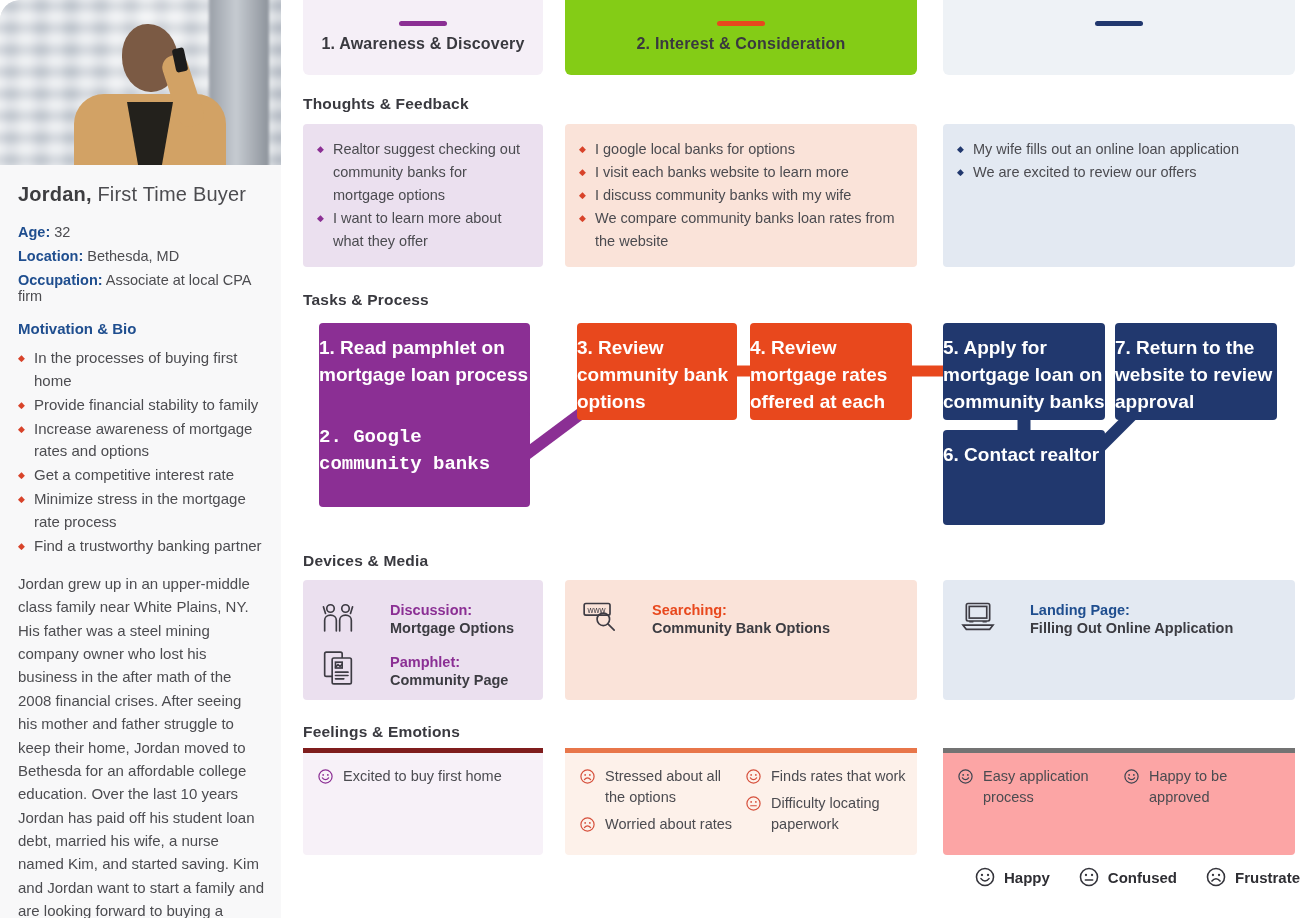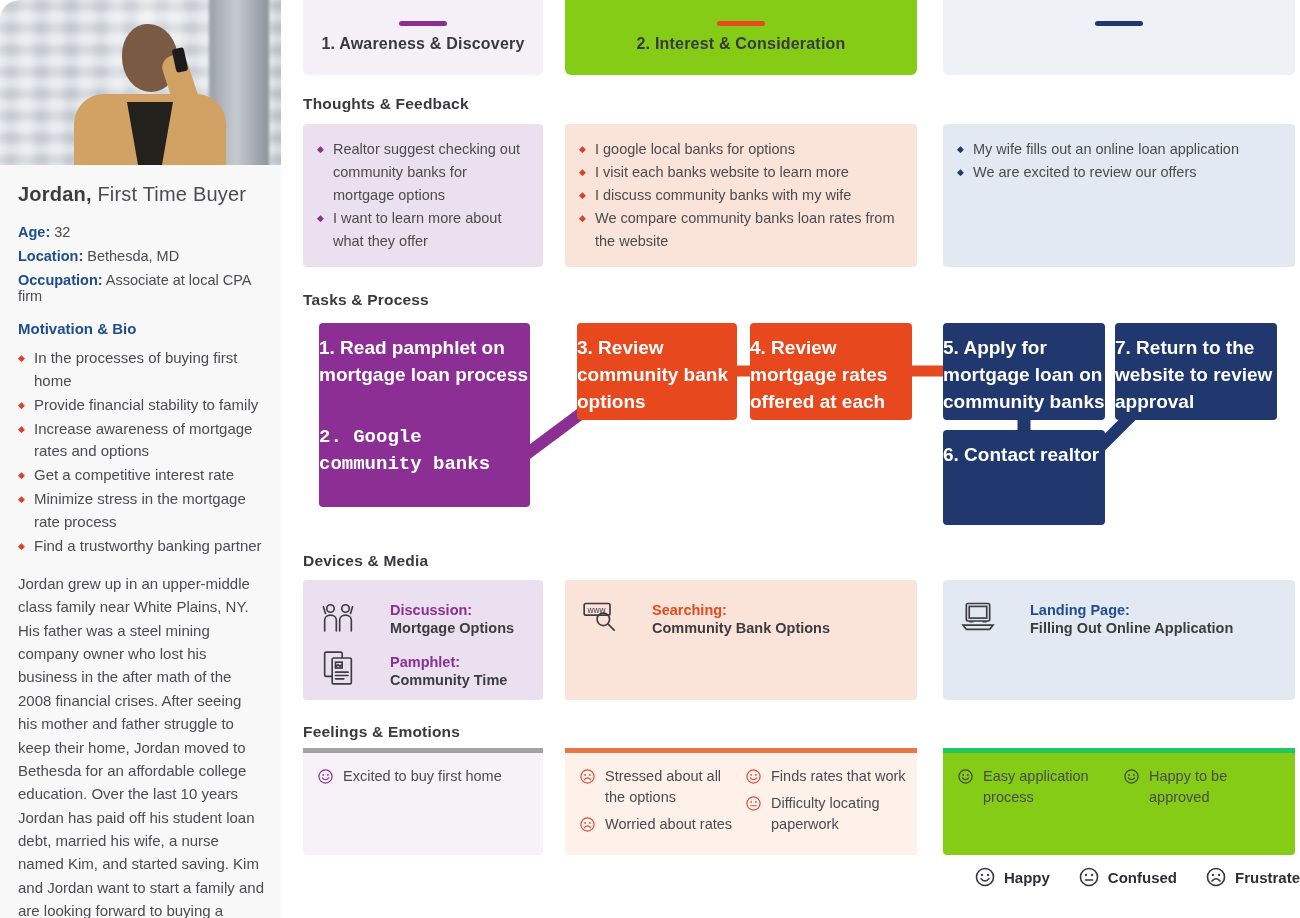--- a/index.html
+++ b/index.html
@@ -227,21 +227,21 @@
     <div class="d-row">
       <svg class="d-icon" viewBox="0 0 48 48" width="40" height="40" fill="none" stroke="currentColor" stroke-width="2" stroke-linecap="round">
         <rect x="8" y="5" width="21" height="29" rx="2"></rect>
         <rect x="17" y="12" width="23" height="31" rx="2" fill="#ebe0ef"></rect>
         <rect x="21" y="17" width="8" height="7"></rect>
           <path d="M21 23l3-3 2.5 2 2.5-2.5"></path>
         <path d="M21 29h15M21 33h15M21 37h10"></path>
       </svg>
       <div>
         <div class="d-label1" style="color:#8b2f94;">Pamphlet:</div>
-        <div class="d-label2">Community Time</div>
+        <div class="d-label2">Community Page</div>
       </div>
     </div>
   </div>
   <div class="dbox peach" style="left:565px;width:352px;">
     <div class="d-row">
       <svg class="d-icon" viewBox="0 0 48 48" width="40" height="40" fill="none" stroke="currentColor" stroke-width="2" stroke-linecap="round">
         <rect x="5" y="9" width="31" height="14" rx="2"></rect>
         <text x="9" y="20" font-size="10" fill="currentColor" stroke="none" font-family="Liberation Sans, sans-serif">www</text>
         <circle cx="28" cy="28" r="7.5"></circle>
         <line x1="33.5" y1="33.5" x2="41" y2="41"></line>
@@ -260,21 +260,21 @@
         <path d="M6 35h36l-4 5H10z"></path>
         <path d="M14 31h4M30 31h4" stroke-width="1.6"></path>
       </svg>
       <div>
         <div class="d-label1" style="color:#1f4e8f;">Landing Page:</div>
         <div class="d-label2">Filling Out Online Application</div>
       </div>
     </div>
   </div>
 
-  <div class="fbox" style="left:303px;width:240px;background:#f7f1f8;border-top:5px solid #a3a3a3;">
+  <div class="fbox" style="left:303px;width:240px;background:#f7f1f8;border-top:5px solid #7f1d1d;">
     <div class="f-item">
       <svg class="face" style="color:#8b2f94;" viewBox="0 0 24 24" width="17" height="17">
           <circle cx="12" cy="12" r="9.3" fill="none" stroke="currentColor" stroke-width="1.7"></circle>
           <circle cx="8.7" cy="9.8" r="1.25" fill="currentColor"></circle>
           <circle cx="15.3" cy="9.8" r="1.25" fill="currentColor"></circle>
           <path d="M7.6 13.8c2.6 3.4 6.2 3.4 8.8 0" fill="none" stroke="currentColor" stroke-width="1.7" stroke-linecap="round"></path>
         </svg>
       <span>Excited to buy first home</span>
     </div>
   </div>
@@ -315,21 +315,21 @@
             <circle cx="12" cy="12" r="9.3" fill="none" stroke="currentColor" stroke-width="1.7"></circle>
             <circle cx="8.7" cy="9.8" r="1.25" fill="currentColor"></circle>
             <circle cx="15.3" cy="9.8" r="1.25" fill="currentColor"></circle>
             <path d="M7.6 16.4c2.6-3.4 6.2-3.4 8.8 0" fill="none" stroke="currentColor" stroke-width="1.7" stroke-linecap="round"></path>
           </svg>
         <span>Worried about rates</span>
       </div>
     </div>
   </div>
 
-  <div class="fbox" style="left:943px;width:352px;background:#84cc16;border-top:5px solid #22c55e;">
+  <div class="fbox" style="left:943px;width:352px;background:#fca5a5;border-top:5px solid #737373;">
     <div class="f-col" style="left:14px;width:150px;">
       <div class="f-item">
         <svg class="face" style="color:#3d4450;" viewBox="0 0 24 24" width="17" height="17">
             <circle cx="12" cy="12" r="9.3" fill="none" stroke="currentColor" stroke-width="1.7"></circle>
             <circle cx="8.7" cy="9.8" r="1.25" fill="currentColor"></circle>
             <circle cx="15.3" cy="9.8" r="1.25" fill="currentColor"></circle>
             <path d="M7.6 13.8c2.6 3.4 6.2 3.4 8.8 0" fill="none" stroke="currentColor" stroke-width="1.7" stroke-linecap="round"></path>
           </svg>
         <span>Easy application process</span>
       </div>

